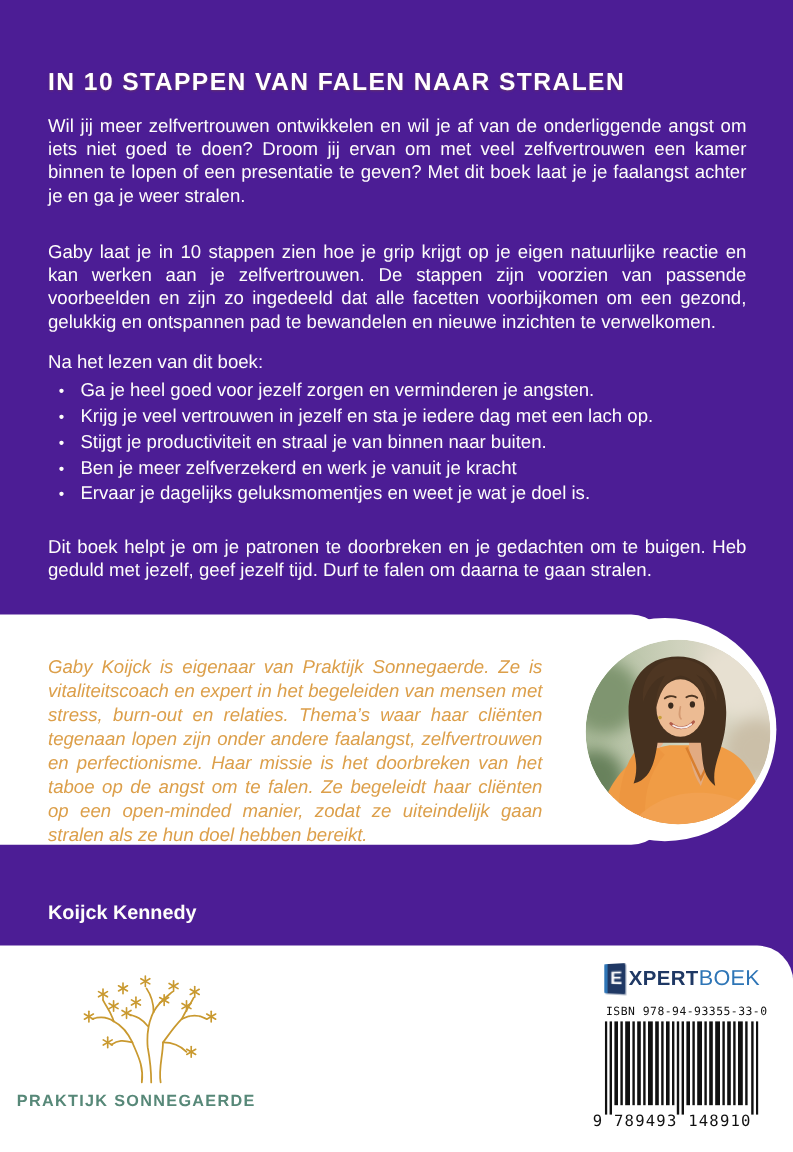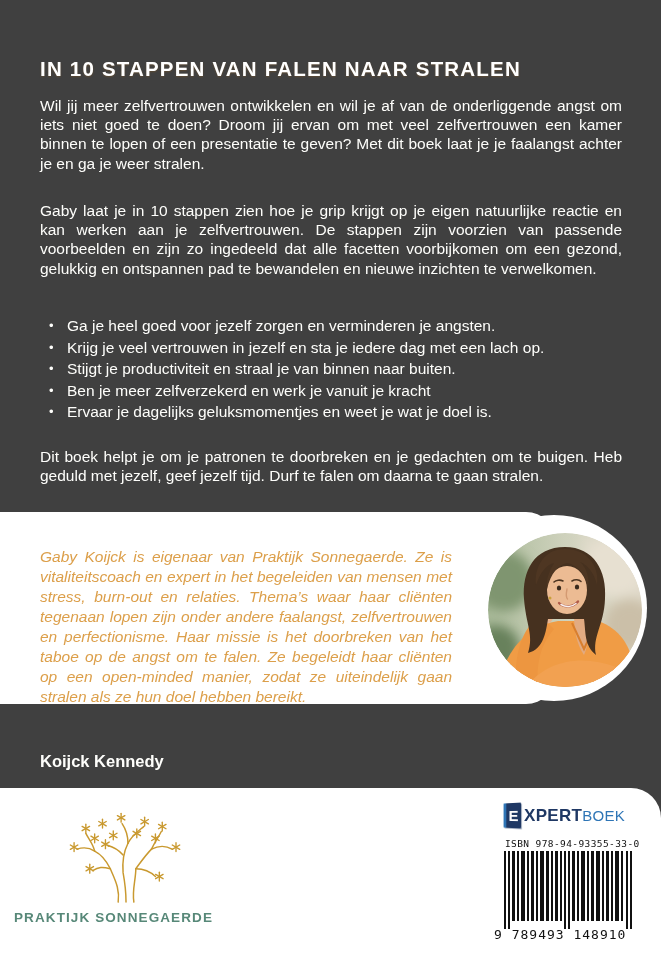--- a/index.html
+++ b/index.html
@@ -1,18 +1,18 @@
 <!DOCTYPE html>
 <html><head>
 <meta charset="utf-8">
 <style>
   html,body{margin:0;padding:0;background:#888;}
   .page{
     position:relative;width:661px;height:960px;margin:0 auto;
-    background:#404040;overflow:hidden;
+    background:#4c1d95;overflow:hidden;
     font-family:"Liberation Sans","DejaVu Sans",sans-serif;
     -webkit-font-smoothing:antialiased;
   }
   .abs{position:absolute;}
   .cover-title{
     left:40px;top:43px;width:600px;
     color:#FFFFFF;font-size:20.5px;font-weight:bold;letter-spacing:1.2px;
     text-shadow:0 1px 2px rgba(150,95,25,0.35);
   }
   .body-text{
@@ -53,21 +53,21 @@
   }
   .brand{left:503px;top:15px;display:flex;align-items:center;}
   .book-icon{
     width:15px;height:25px;background:#1F3864;border-left:3px solid #2E75B6;
     transform:perspective(60px) rotateY(-14deg);border-radius:1px;
     display:flex;align-items:center;justify-content:center;margin-right:3px;
     box-shadow:1px 1px 0 rgba(31,56,100,0.35);
   }
   .book-icon span{color:#fff;font-weight:bold;font-size:15px;}
   .brand .bold{color:#1F3864;font-weight:bold;font-size:17px;letter-spacing:0.3px;}
-  .brand .light{color:#2E75B6;font-weight:normal;font-size:15px;letter-spacing:0.3px;}
+  .brand .light{color:#2E75B6;font-weight:normal;font-size:18px;letter-spacing:0.3px;}
   .isbn-label{
     left:505px;top:50px;width:132px;color:#111;
     font-family:"DejaVu Sans Mono","Liberation Mono",monospace;
     font-size:9.5px;letter-spacing:0.4px;white-space:nowrap;
   }
   .barcode{left:504px;top:63px;width:128px;height:78px;}
   .barcode-digits{
     left:494px;top:139px;width:150px;color:#111;
     font-family:"DejaVu Sans Mono","Liberation Mono",monospace;
     font-size:13px;letter-spacing:1px;white-space:nowrap;
@@ -76,20 +76,21 @@
 </head>
 <body>
 
 <div class="page">
 
   <h1 class="abs cover-title">IN 10 STAPPEN VAN FALEN NAAR STRALEN</h1>
 
   <p class="abs body-text p1">Wil jij meer zelfvertrouwen ontwikkelen en wil je af van de onderliggende angst om iets niet goed te doen? Droom jij ervan om met veel zelfvertrouwen een kamer binnen te lopen of een presentatie te geven? Met dit boek laat je je faalangst achter je en ga je weer stralen.</p>
   <p class="abs body-text p2">Gaby laat je in 10 stappen zien hoe je grip krijgt op je eigen natuurlijke reactie en kan werken aan je zelfvertrouwen. De stappen zijn voorzien van passende voorbeelden en zijn zo ingedeeld dat alle facetten voorbijkomen om een gezond, gelukkig en ontspannen pad te bewandelen en nieuwe inzichten te verwelkomen.</p>
 
+  <div class="abs list-intro">Na het lezen van dit boek:</div>
 
   <ul class="bullets">
     <li>
       <span class="dot">•</span>
       <span>Ga je heel goed voor jezelf zorgen en verminderen je angsten.</span>
     </li>
     <li>
       <span class="dot">•</span>
       <span>Krijg je veel vertrouwen in jezelf en sta je iedere dag met een lach op.</span>
     </li>

